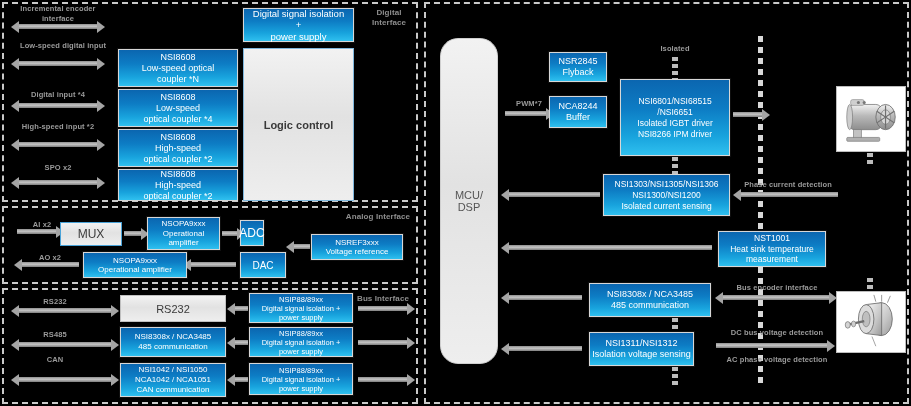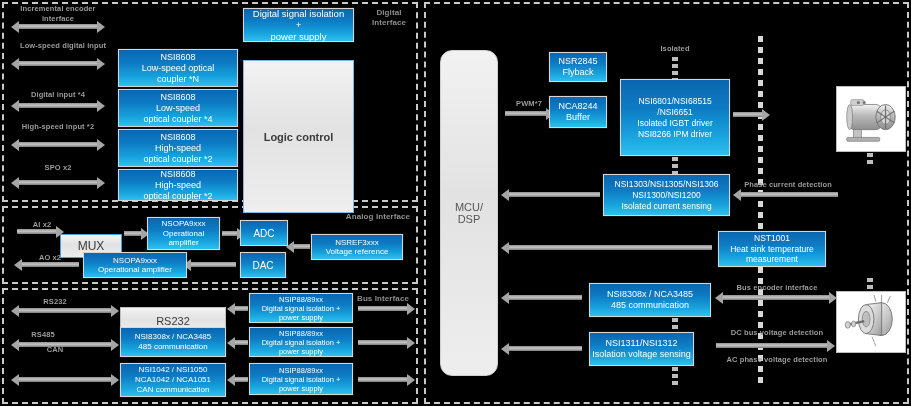--- a/index.html
+++ b/index.html
@@ -40,24 +40,23 @@
     position: absolute;
     background: linear-gradient(to bottom, #f2f2f2 0%, #e2e2e2 45%, #eeeeee 100%);
     border: 1px solid #7fb7dd;
     color: #3a3a3a;
     display: flex;
     align-items: center;
     justify-content: center;
     text-align: center;
     font-size: 11px;
     font-weight: bold;
-    margin-top: 12px;
   }
   .graybox.plain { border: 1px solid #bfbfbf; font-weight: normal; font-size: 12px; }
-  .graybox.round { border-radius: 12px; border: 1px solid #cfcfcf; }
+  .graybox.round { border-radius: 18px; border: 1px solid #cfcfcf; }
 
   
   .imgcard {
     position: absolute;
     background: #ffffff;
     border: 1px solid #bdbdbd;
     display: flex; align-items: center; justify-content: center;
     overflow: hidden;
   }
 
@@ -165,21 +164,21 @@
   <div class="arrow thin r" style="left:17px;top:229px;width:40px;"></div>
 
   <div class="graybox plain" style="left:60px;top:222px;width:62px;height:24px;border:1px solid #4aa3d8;text-align:right;">MUX</div>
   <div class="arrow thin r" style="left:124px;top:231px;width:18px;"></div>
 
   <div class="chip" style="left:147px;top:217px;width:73px;height:33px;font-size:8px;line-height:9.5px;white-space:pre-line;">NSOPA9xxx
 Operational
 amplifier</div>
   <div class="arrow thin r" style="left:222px;top:231px;width:16px;"></div>
 
-  <div class="chip" style="left:240px;top:220px;width:48px;height:26px;font-size:10px;">ADC</div>
+  <div class="chip" style="left:240px;top:220px;width:24px;height:26px;font-size:12px;">ADC</div>
   <div class="chip" style="left:240px;top:252px;width:46px;height:26px;font-size:10px;">DAC</div>
 
   <div class="chip" style="left:311px;top:234px;width:92px;height:26px;font-size:8px;line-height:9.5px;white-space:pre-line;">NSREF3xxx
 Voltage reference</div>
   <div class="arrow thin l" style="left:293px;top:244px;width:17px;"></div>
 
   <div class="arrow thin l" style="left:190px;top:262px;width:46px;"></div>
   <div class="chip" style="left:83px;top:252px;width:104px;height:26px;font-size:8px;line-height:9.5px;white-space:pre-line;">NSOPA9xxx
 Operational  amplifier</div>
   <div class="lbl" style="left:30px;top:253px;width:40px;">AO x2</div>
@@ -187,31 +186,31 @@
 
   <div class="lbl" style="left:24px;top:297px;width:62px;">RS232</div>
   <div class="arrow thin l r" style="left:18px;top:308px;width:94px;"></div>
   <div class="graybox plain" style="left:120px;top:295px;width:106px;height:27px;font-size:11px;">RS232</div>
   <div class="arrow thin l" style="left:234px;top:306px;width:14px;"></div>
   <div class="chip" style="left:249px;top:293px;width:104px;height:30px;font-size:7.5px;line-height:9px;white-space:pre-line;">NSIP88/89xx
 Digital signal isolation +
 power supply</div>
   <div class="arrow thin r" style="left:358px;top:306px;width:50px;"></div>
 
-  <div class="lbl" style="left:12px;top:330px;width:62px;">RS485</div>
+  <div class="lbl" style="left:24px;top:330px;width:62px;">RS485</div>
   <div class="arrow thin l r" style="left:18px;top:342px;width:94px;"></div>
   <div class="chip" style="left:120px;top:327px;width:106px;height:30px;font-size:8px;line-height:10px;white-space:pre-line;">NSI8308x  / NCA3485
 485 communication</div>
   <div class="arrow thin l" style="left:234px;top:340px;width:14px;"></div>
   <div class="chip" style="left:249px;top:327px;width:104px;height:30px;font-size:7.5px;line-height:9px;white-space:pre-line;">NSIP88/89xx
 Digital signal isolation +
 power supply</div>
   <div class="arrow thin r" style="left:358px;top:340px;width:50px;"></div>
 
-  <div class="lbl" style="left:24px;top:345px;width:62px;">CAN</div>
+  <div class="lbl" style="left:24px;top:355px;width:62px;">CAN</div>
   <div class="arrow thin l r" style="left:18px;top:377px;width:94px;"></div>
   <div class="chip" style="left:120px;top:363px;width:106px;height:34px;font-size:8px;line-height:10px;white-space:pre-line;">NSI1042  / NSI1050
 NCA1042  / NCA1051
 CAN  communication</div>
   <div class="arrow thin l" style="left:234px;top:377px;width:14px;"></div>
   <div class="chip" style="left:249px;top:363px;width:104px;height:32px;font-size:7.5px;line-height:9px;white-space:pre-line;">NSIP88/89xx
 Digital signal isolation +
 power supply</div>
   <div class="arrow thin r" style="left:358px;top:377px;width:50px;"></div>
 

